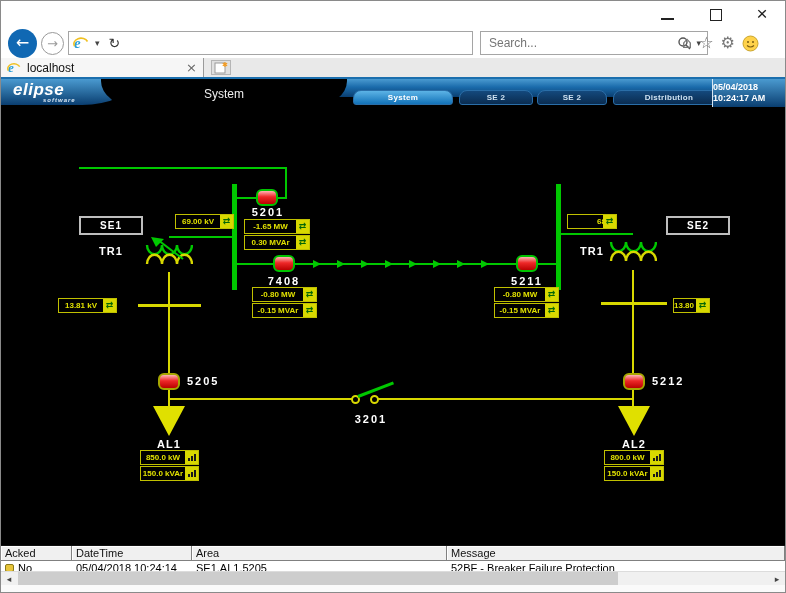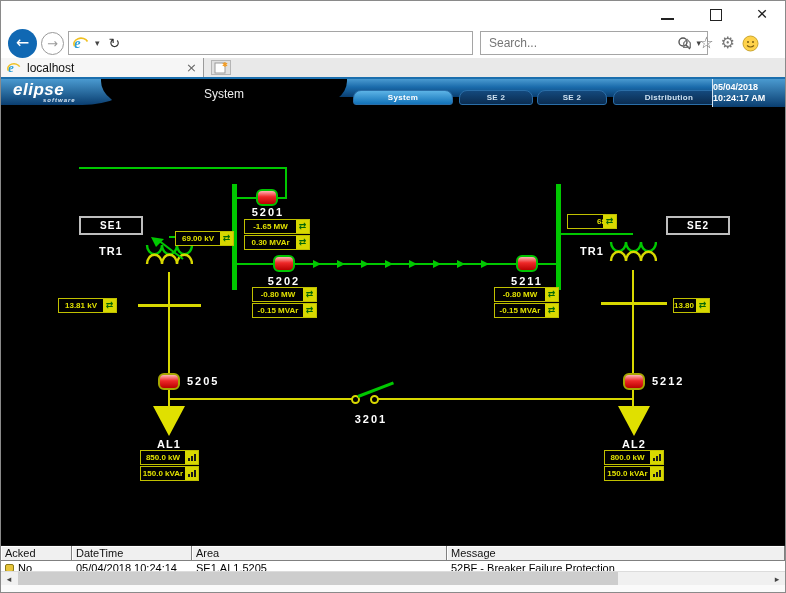--- a/index.html
+++ b/index.html
@@ -179,21 +179,21 @@
     <div class="chv" style="left:384px;top:153px;"></div>
     <div class="chv" style="left:408px;top:153px;"></div>
     <div class="chv" style="left:432px;top:153px;"></div>
     <div class="chv" style="left:456px;top:153px;"></div>
     <div class="chv" style="left:480px;top:153px;"></div>
 
     <div class="brk" style="left:255px;top:82px;"></div>
     <div class="brk" style="left:272px;top:148px;"></div>
     <div class="brk" style="left:515px;top:148px;"></div>
     <div class="lbl" style="left:246px;top:99px;width:42px;text-align:center;">5201</div>
-    <div class="lbl" style="left:262px;top:168px;width:42px;text-align:center;">5202</div>
+    <div class="lbl" style="left:262px;top:168px;width:42px;text-align:center;">7408</div>
     <div class="lbl" style="left:505px;top:168px;width:42px;text-align:center;">5211</div>
 
     <div class="sebox" style="left:78px;top:109px;">SE1</div>
     <div class="sebox" style="left:665px;top:109px;">SE2</div>
 
     <div class="ln g" style="left:168px;top:129px;width:65px;height:2px;"></div>
     <svg style="position:absolute;left:144px;top:130px;" width="48" height="42" viewBox="0 0 48 42">
       <path d="M2,8 A7.3,9 0 0 0 17,8 A7.3,9 0 0 0 32,8 A7.3,9 0 0 0 47,8" stroke="#00c800" fill="none" stroke-width="2.4"></path>
       <path d="M2,27 A7.3,9 0 0 1 17,27 A7.3,9 0 0 1 32,27 A7.3,9 0 0 1 47,27" stroke="#d8d800" fill="none" stroke-width="2.4"></path>
       <path d="M38,22 L13,3" stroke="#00c800" stroke-width="2"></path>
@@ -222,21 +222,21 @@
     <div class="swc" style="left:350px;top:288px;"></div>
     <div class="swc" style="left:369px;top:288px;"></div>
     <div class="blade" style="left:357px;top:288px;"></div>
     <div class="lbl" style="left:348px;top:306px;width:44px;text-align:center;">3201</div>
 
     <div class="load" style="left:152px;top:299px;"></div>
     <div class="lbl s1" style="left:146px;top:331px;width:44px;text-align:center;">AL1</div>
     <div class="load" style="left:617px;top:299px;"></div>
     <div class="lbl s1" style="left:611px;top:331px;width:44px;text-align:center;">AL2</div>
 
-    <div class="vbox" style="left:174px;top:124px;width:59px;">
+    <div class="vbox" style="left:174px;top:107px;width:59px;">
       <span class="val">69.00 kV</span>
       <span class="ico">⇄</span>
     </div>
     <div class="vbox" style="left:243px;top:112px;width:66px;">
       <span class="val">-1.65 MW</span>
       <span class="ico">⇄</span>
     </div>
     <div class="vbox" style="left:243px;top:128px;width:66px;">
       <span class="val">0.30 MVAr</span>
       <span class="ico">⇄</span>

